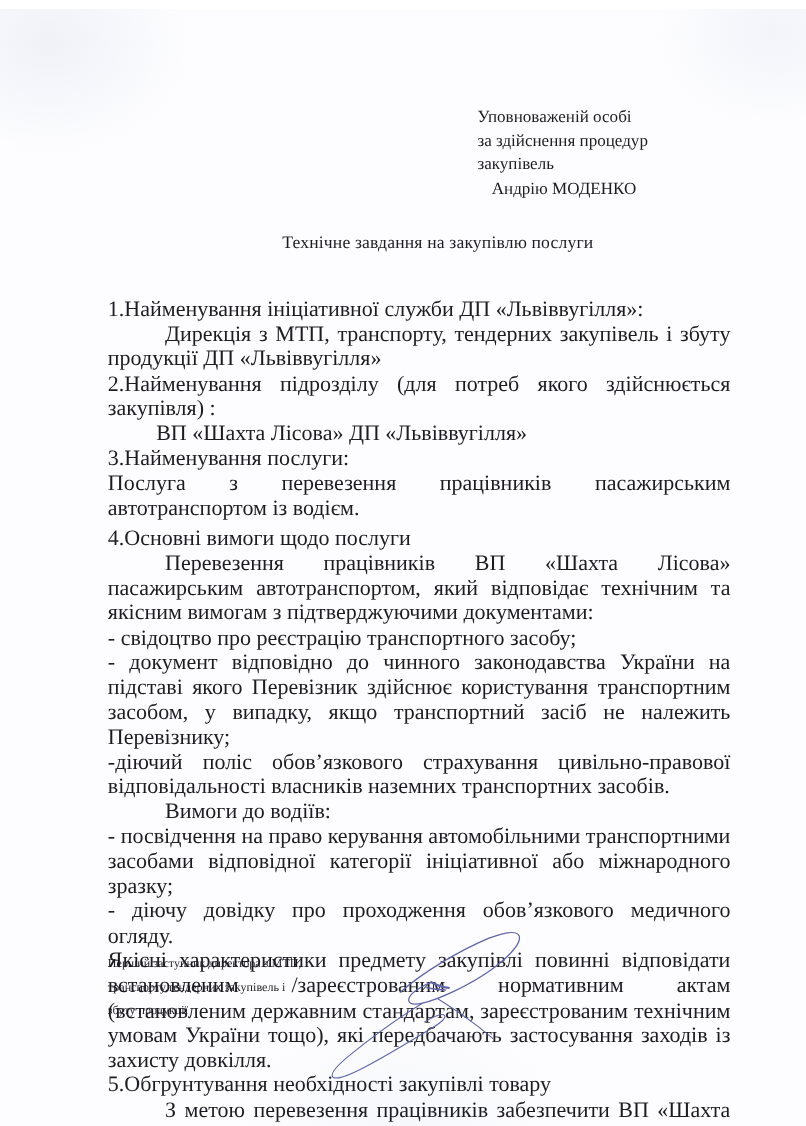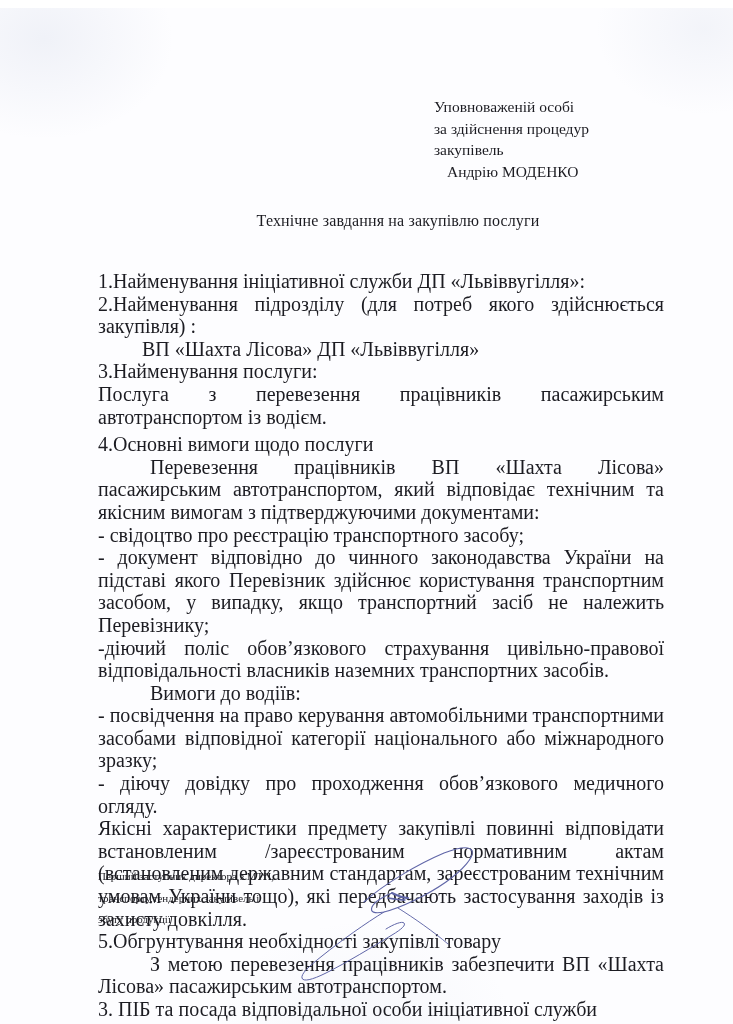--- a/index.html
+++ b/index.html
@@ -113,36 +113,37 @@
       <div class="indent-1">Андрію МОДЕНКО</div>
     </div>
 
     <div class="doc-title">Технічне завдання на закупівлю послуги</div>
 
     <div class="body-block">
 
       <div class="gap-sm"></div>
 
       <p class="para">1.Найменування ініціативної служби ДП «Львіввугілля»:</p>
+      <p class="para indent">Дирекція з МТП, транспорту, тендерних закупівель і збуту продукції  ДП «Львіввугілля»</p>
 
       <p class="para">2.Найменування  підрозділу  (для потреб якого здійснюється закупівля) :</p>
       <p class="para indent-sm">ВП «Шахта Лісова» ДП «Львіввугілля»</p>
 
       <p class="para">3.Найменування  послуги:</p>
       <p class="para">Послуга з перевезення працівників пасажирським автотранспортом із водієм.</p>
 
       <div class="gap-xs"></div>
 
       <p class="para">4.Основні вимоги щодо послуги</p>
       <p class="para indent">Перевезення працівників ВП «Шахта Лісова» пасажирським автотранспортом, який відповідає технічним та якісним вимогам з підтверджуючими документами:</p>
       <p class="para">- свідоцтво про реєстрацію транспортного засобу;</p>
       <p class="para">- документ відповідно до чинного законодавства України на підставі якого Перевізник здійснює користування транспортним засобом, у випадку, якщо транспортний засіб не належить Перевізнику;</p>
       <p class="para">-діючий поліс обов’язкового страхування цивільно-правової відповідальності власників наземних транспортних засобів.</p>
       <p class="para indent">Вимоги до водіїв:</p>
-      <p class="para">- посвідчення на право керування автомобільними транспортними засобами відповідної категорії національного або міжнародного зразку;</p>
+      <p class="para">- посвідчення на право керування автомобільними транспортними засобами відповідної категорії ініціативної або міжнародного зразку;</p>
       <p class="para">- діючу довідку про проходження обов’язкового медичного огляду.</p>
       <p class="para">Якісні характеристики предмету закупівлі повинні відповідати встановленим /зареєстрованим нормативним актам (встановленим державним стандартам, зареєстрованим технічним умовам України тощо), які передбачають застосування заходів із захисту довкілля.</p>
 
       <p class="para">5.Обгрунтування необхідності закупівлі товару</p>
       <p class="para indent">З метою  перевезення працівників забезпечити ВП «Шахта Лісова» пасажирським автотранспортом.</p>
 
       <p class="para">3. ПІБ та посада відповідальної особи ініціативної служби</p>
 
     </div>
   </div>

